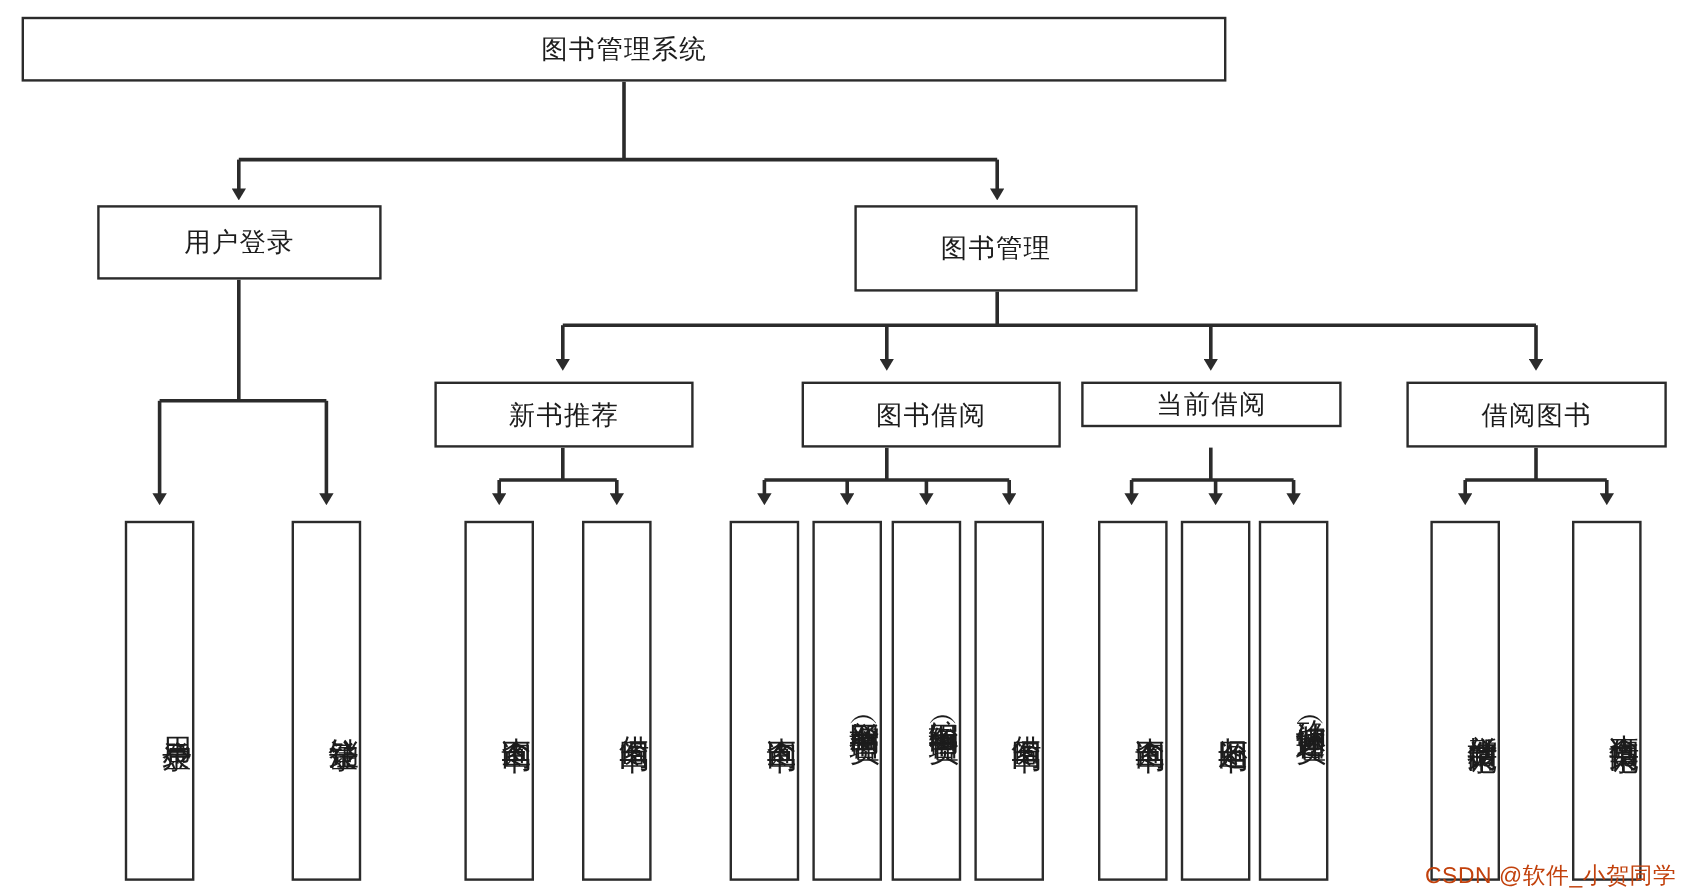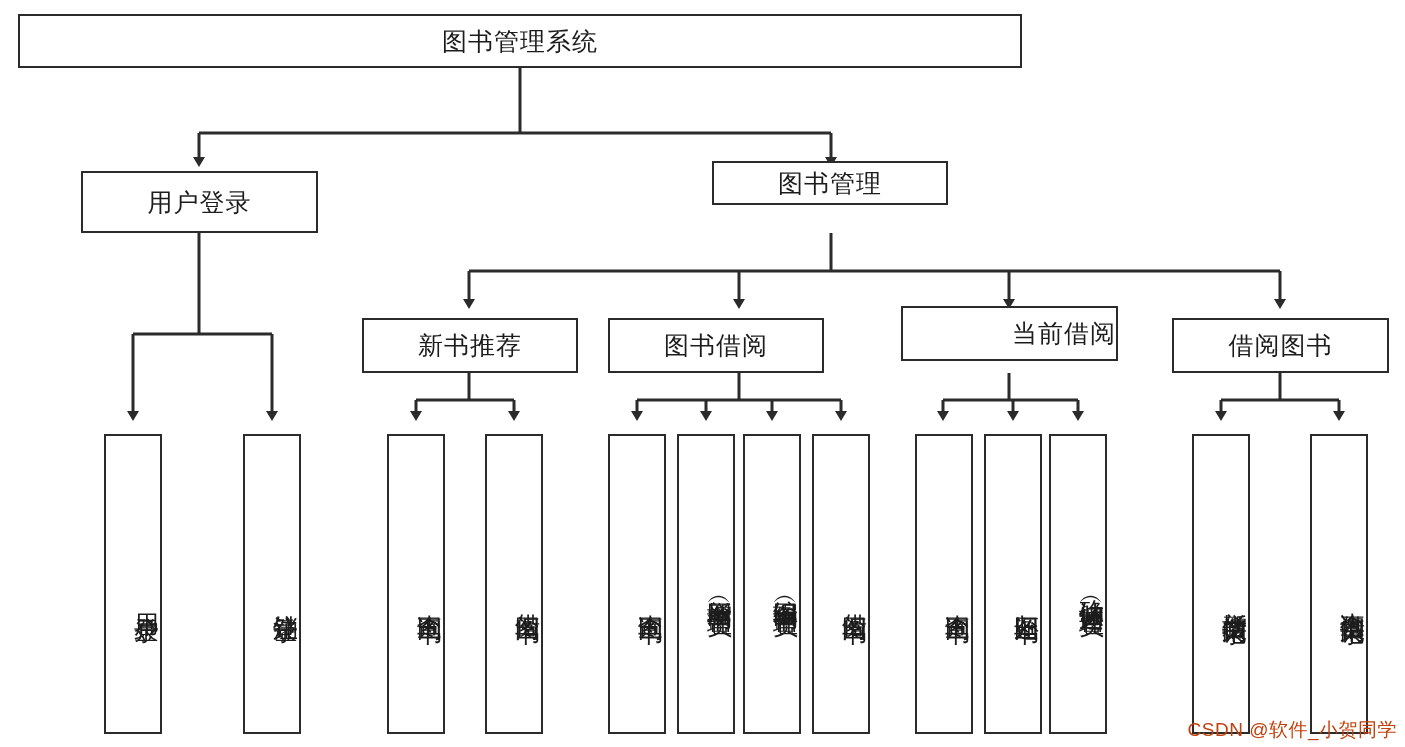--- a/index.html
+++ b/index.html
@@ -30,21 +30,21 @@
     box-sizing: border-box;
     border: 2.5px solid #2b2b2b;
     background: #ffffff;
     display: flex;
     align-items: center;
     justify-content: center;
     color: #1c1c1c;
     z-index: 2;
   }
   .node.horiz {
-    font-size: 25px;
+    font-size: 22px;
     letter-spacing: 1px;
   }
   .node.vert {
     font-size: 25px;
     writing-mode: vertical-rl;
     text-orientation: upright;
     align-items: flex-start;
     justify-content: center;
     padding-top: 28px;
     line-height: 1.08;
@@ -124,31 +124,31 @@
     </g>
   </svg>
 
   <div class="node horiz" style="left:18px; top:14px; width:1004px; height:54px;">
     <span class="label">图书管理系统</span>
   </div>
 
   <div class="node horiz" style="left:81px; top:171px; width:237px; height:62px;">
     <span class="label">用户登录</span>
   </div>
-  <div class="node horiz" style="left:712px; top:161px; width:236px; height:44px;">
+  <div class="node horiz" style="left:712px; top:171px; width:236px; height:72px;">
     <span class="label">图书管理</span>
   </div>
 
   <div class="node horiz" style="left:362px; top:318px; width:216px; height:55px;">
     <span class="label">新书推荐</span>
   </div>
-  <div class="node horiz" style="left:608px; top:318px; width:216px; height:55px;">
+  <div class="node horiz" style="left:668px; top:318px; width:216px; height:55px;">
     <span class="label">图书借阅</span>
   </div>
-  <div class="node horiz" style="left:901px; top:306px; width:217px; height:55px;justify-content:flex-end;">
+  <div class="node horiz" style="left:901px; top:318px; width:217px; height:38px;">
     <span class="label">当前借阅</span>
   </div>
   <div class="node horiz" style="left:1172px; top:318px; width:217px; height:55px;">
     <span class="label">借阅图书</span>
   </div>
 
   <div class="node vert" style="left:104px; top:434px; width:58px; height:300px;">
     <span class="label">用户登录</span>
   </div>
   <div class="node vert" style="left:243px; top:434px; width:58px; height:300px;">

